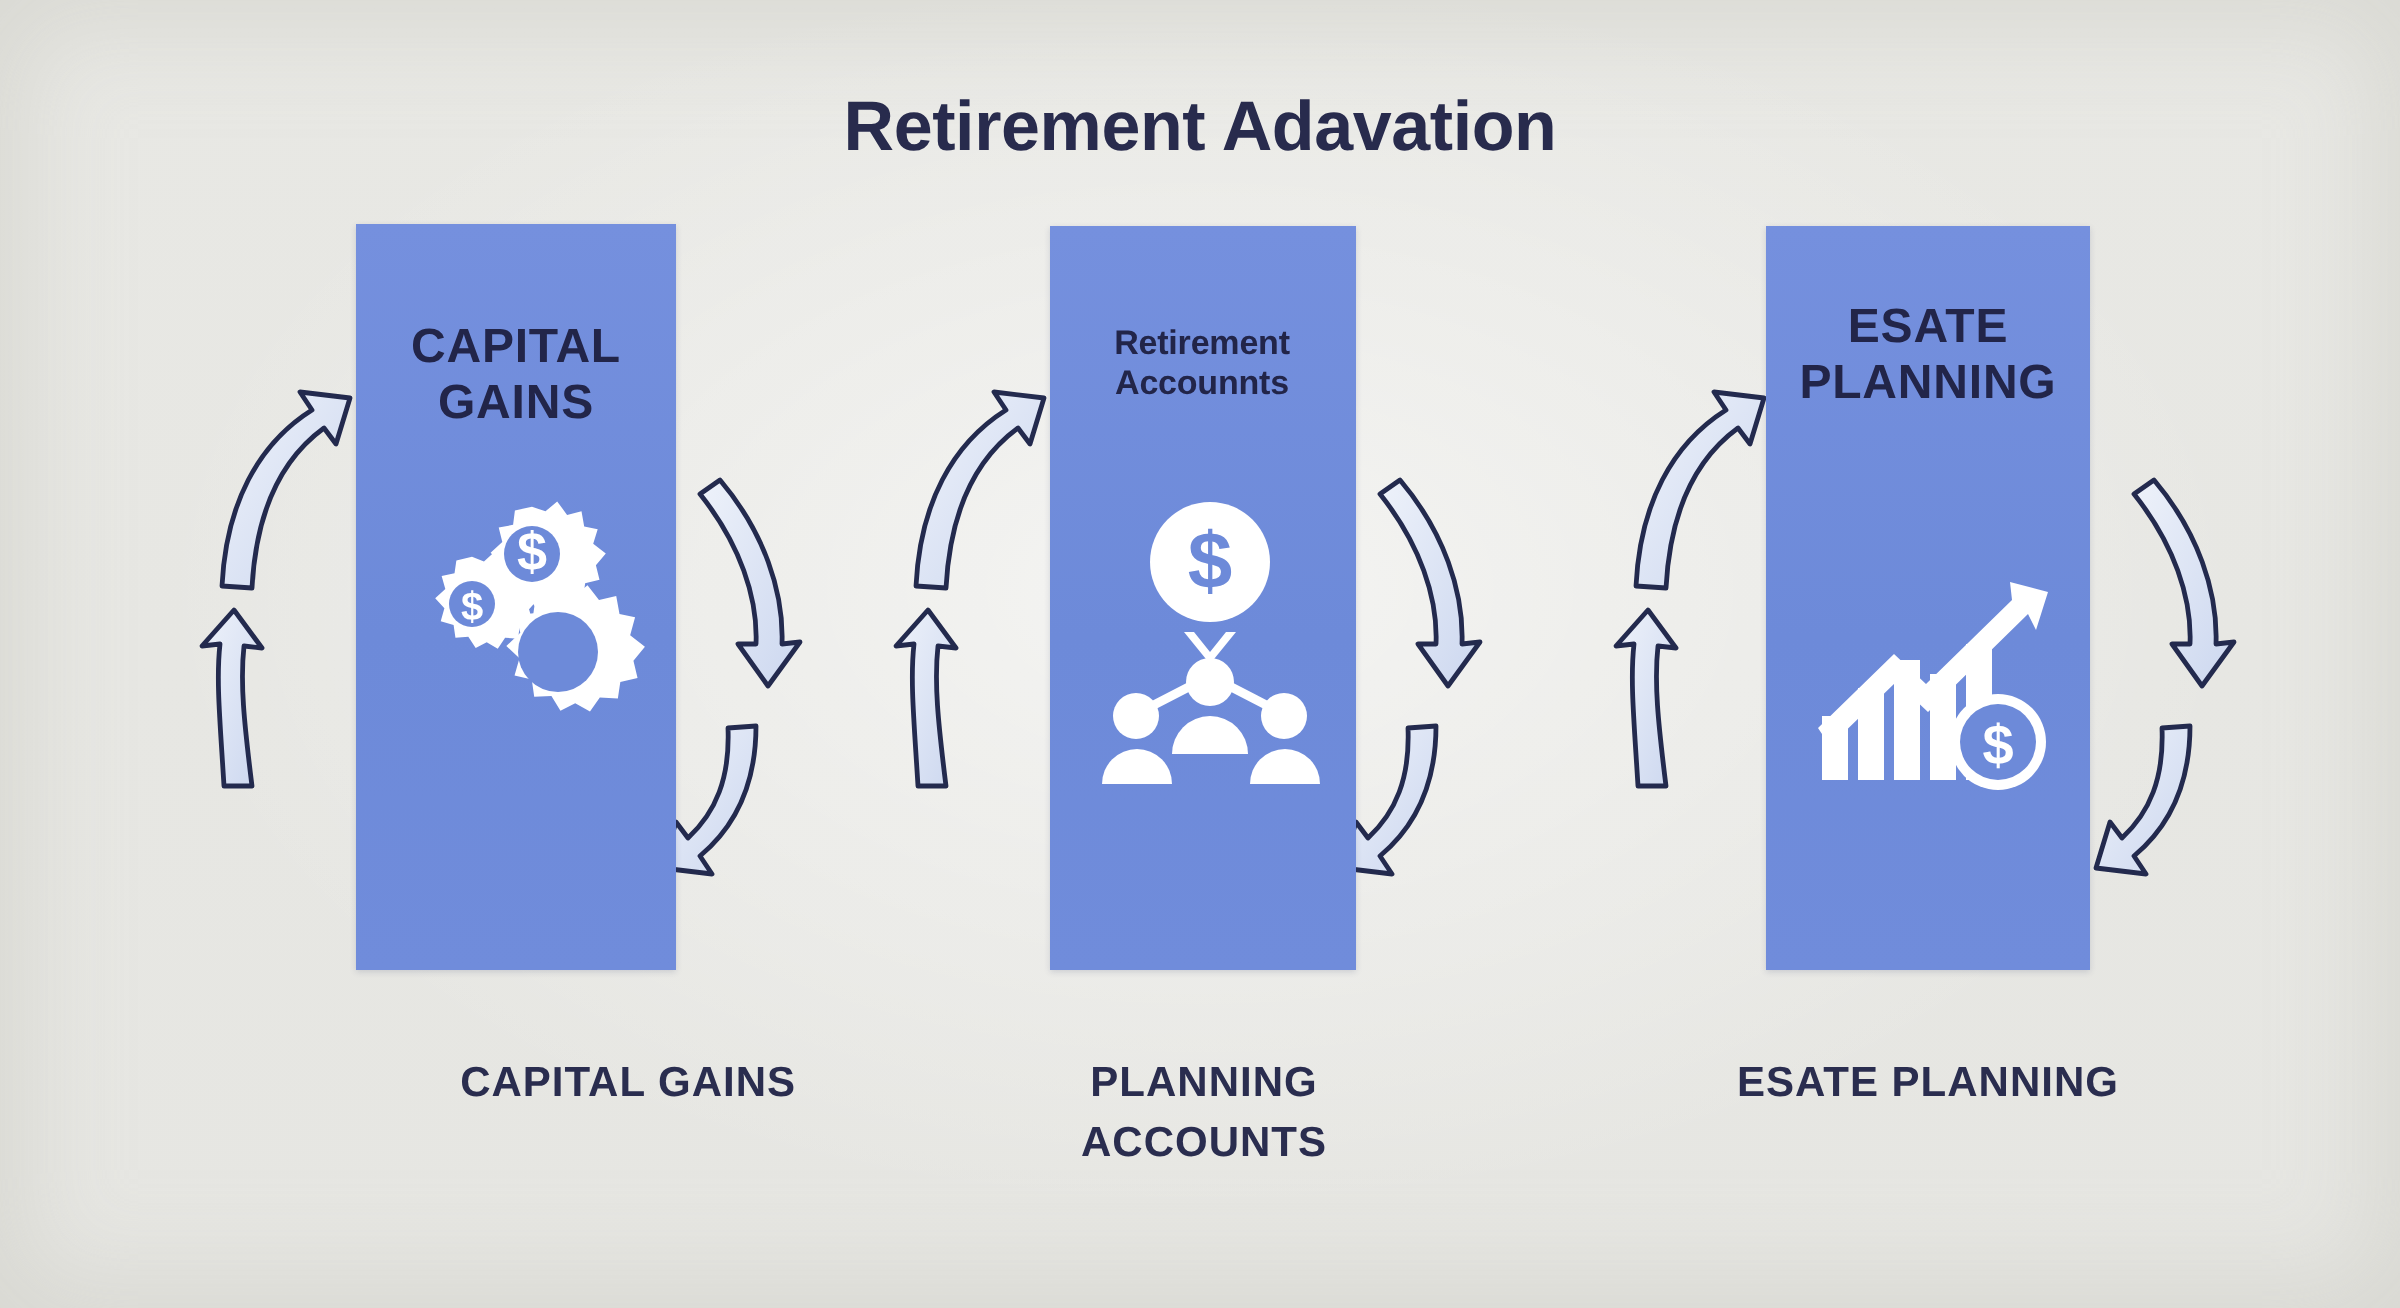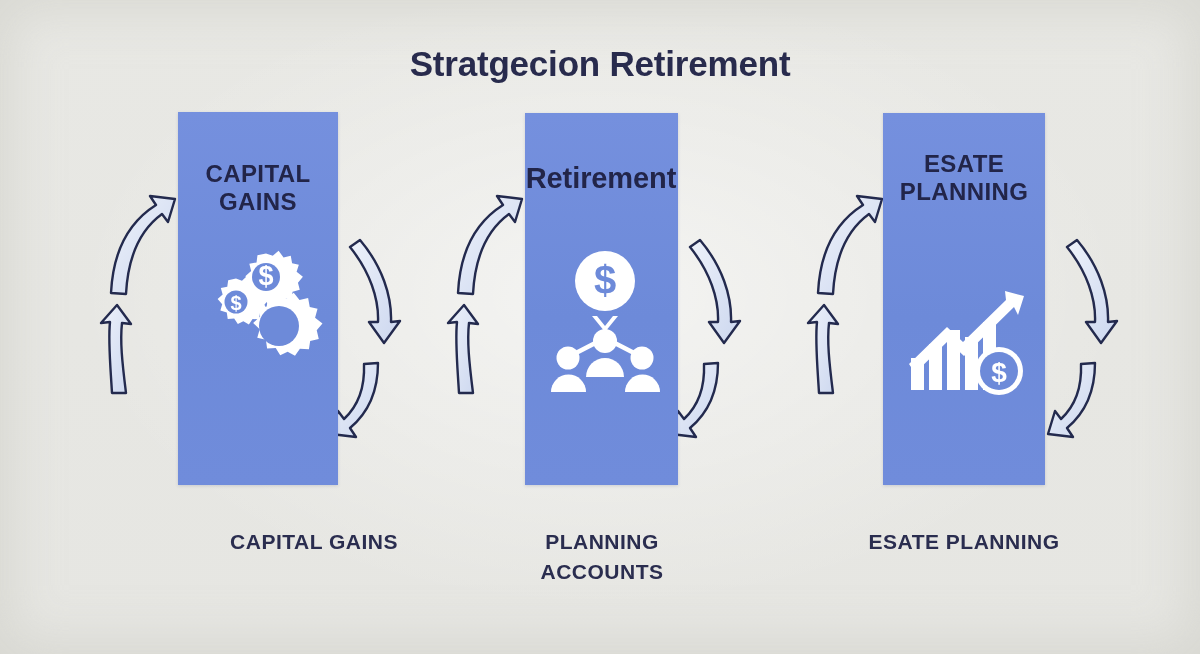--- a/index.html
+++ b/index.html
@@ -64,21 +64,21 @@
     font-weight: bold;
     white-space: nowrap;
     z-index: 5;
     line-height: 1.16;
   }
   .panel-title.caps {
     font-size: 24px;
     letter-spacing: 0.4px;
   }
   .panel-title.mixed {
-    font-size: 29px;
+    font-size: 17px;
     letter-spacing: -0.1px;
     text-align: center;
   }
 
   .icon-wrap {
     position: absolute;
     z-index: 4;
   }
 
   .bottom-label {
@@ -100,21 +100,21 @@
     height: 654px;
     z-index: 2;
     overflow: visible;
   }
 </style>
 </head>
 <body>
 
 <div class="canvas">
 
-  <div class="title">Stratgecion Retirement</div>
+  <div class="title">Retirement Adavation</div>
 
   <svg class="arrow-layer" viewBox="0 0 1200 654">
     <defs>
       <linearGradient id="argrad" x1="0" y1="0" x2="1" y2="1">
         <stop offset="0%" stop-color="#eef2fa"></stop>
         <stop offset="55%" stop-color="#dbe3f4"></stop>
         <stop offset="100%" stop-color="#ccd7ef"></stop>
       </linearGradient>
     </defs>
 
@@ -244,20 +244,21 @@
       </g>
     </svg>
   </div>
   <div class="bottom-label" style="left:118px; top:527px; width:280px;text-align:right;">
     <div>CAPITAL GAINS</div>
   </div>
 
   <div class="panel" style="left:525px; top:113px; width:153px; height:372px;"></div>
   <div class="panel-title mixed" style="left:601px; top:162px; width:300px;">
     <div>Retirement</div>
+    <div>Accounnts</div>
   </div>
   <div class="icon-wrap" style="left:550px; top:246px; width:110px; height:146px;">
     <svg viewBox="0 0 110 146" width="110" height="146">
       <g fill="#ffffff">
 
         <circle cx="55" cy="35" r="30"></circle>
         <text x="55" y="48" font-family="Liberation Sans, sans-serif" font-size="40" font-weight="bold" fill="#6d8ad9" text-anchor="middle">$</text>
 
         <path d="M42 70 L47 70 L55 80 L63 70 L68 70 L55 86 Z"></path>
 

